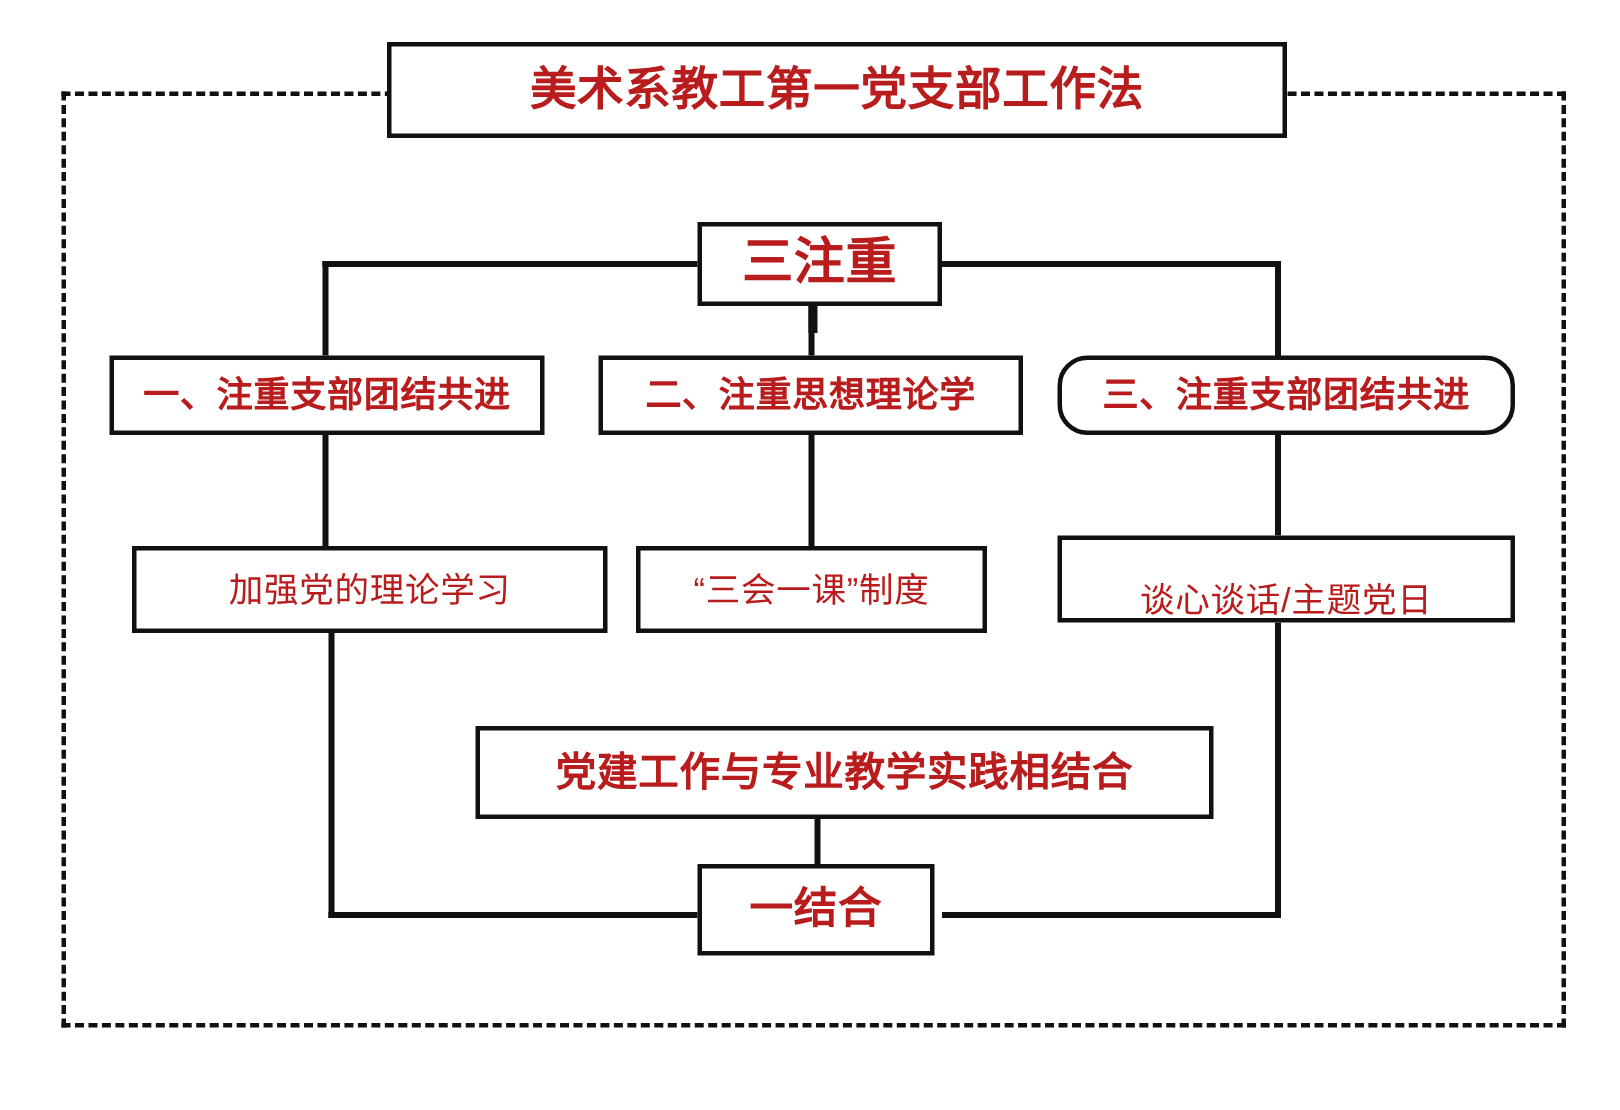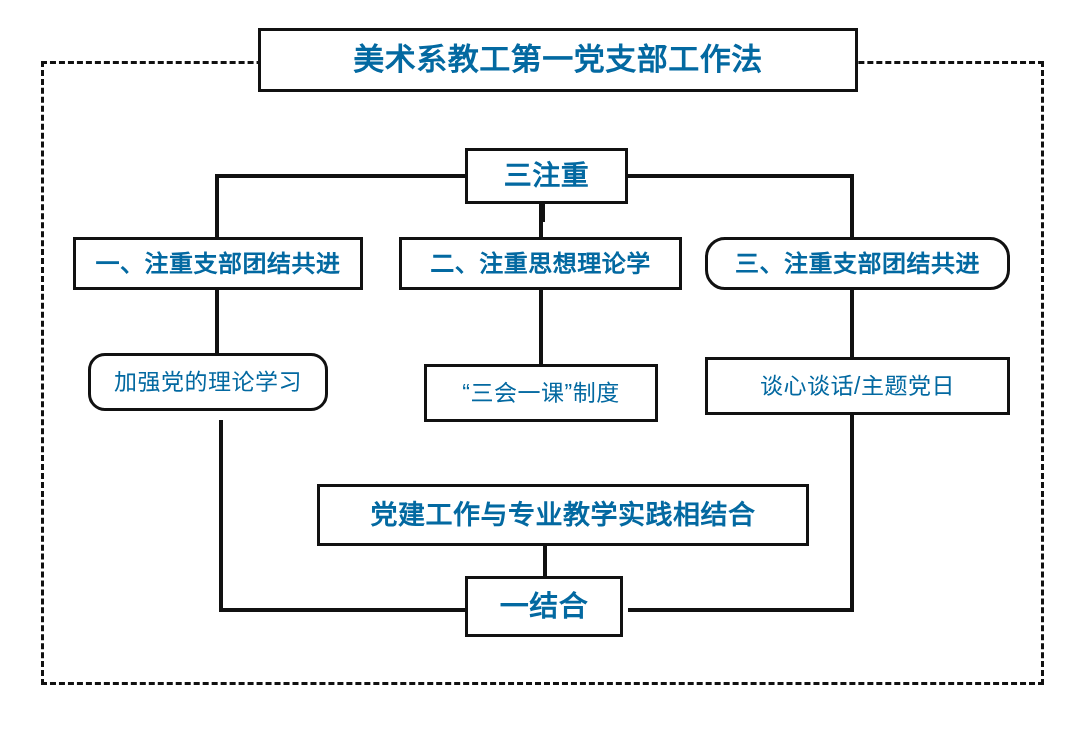--- a/index.html
+++ b/index.html
@@ -39,58 +39,58 @@
 
   
   .node {
     position: absolute;
     box-sizing: border-box;
     border: 3px solid #111111;
     background: #ffffff;
     display: flex;
     align-items: center;
     justify-content: center;
-    color: #0369a1;
+    color: #b91c1c;
     line-height: 1.05;
     white-space: nowrap;
     letter-spacing: 0.5px;
   }
   .node-title {
     left: 258px;
     top: 28px;
     width: 600px;
     height: 64px;
     font-size: 31px;
     font-weight: bold;
   }
   .node-pillar {
     left: 465px;
     top: 148px;
     width: 163px;
     height: 56px;
-    font-size: 28px;
+    font-size: 34px;
     font-weight: bold;
   }
   .node-branch {
     height: 53px;
     font-size: 24px;
     font-weight: bold;
   }
   .node-branch-1 { left: 73px;  top: 237px; width: 290px; }
   .node-branch-2 { left: 399px; top: 237px; width: 283px; }
   .node-branch-3 { left: 705px; top: 237px; width: 305px; border-radius: 20px; }
 
   .node-leaf {
     height: 58px;
     font-size: 23px;
     font-weight: normal;
   }
-  .node-leaf-1 { left: 88px;  top: 353px; width: 240px; border-radius: 17px; }
+  .node-leaf-1 { left: 88px;  top: 364px; width: 317px; }
   .node-leaf-2 { left: 424px; top: 364px; width: 234px; }
-  .node-leaf-3 { left: 705px; top: 357px; width: 305px; }
+  .node-leaf-3 { left: 705px; top: 357px; width: 305px; align-items: flex-end; }
 
   .node-combine-desc {
     left: 317px;
     top: 484px;
     width: 492px;
     height: 62px;
     font-size: 27px;
     font-weight: bold;
   }
   .node-combine {

